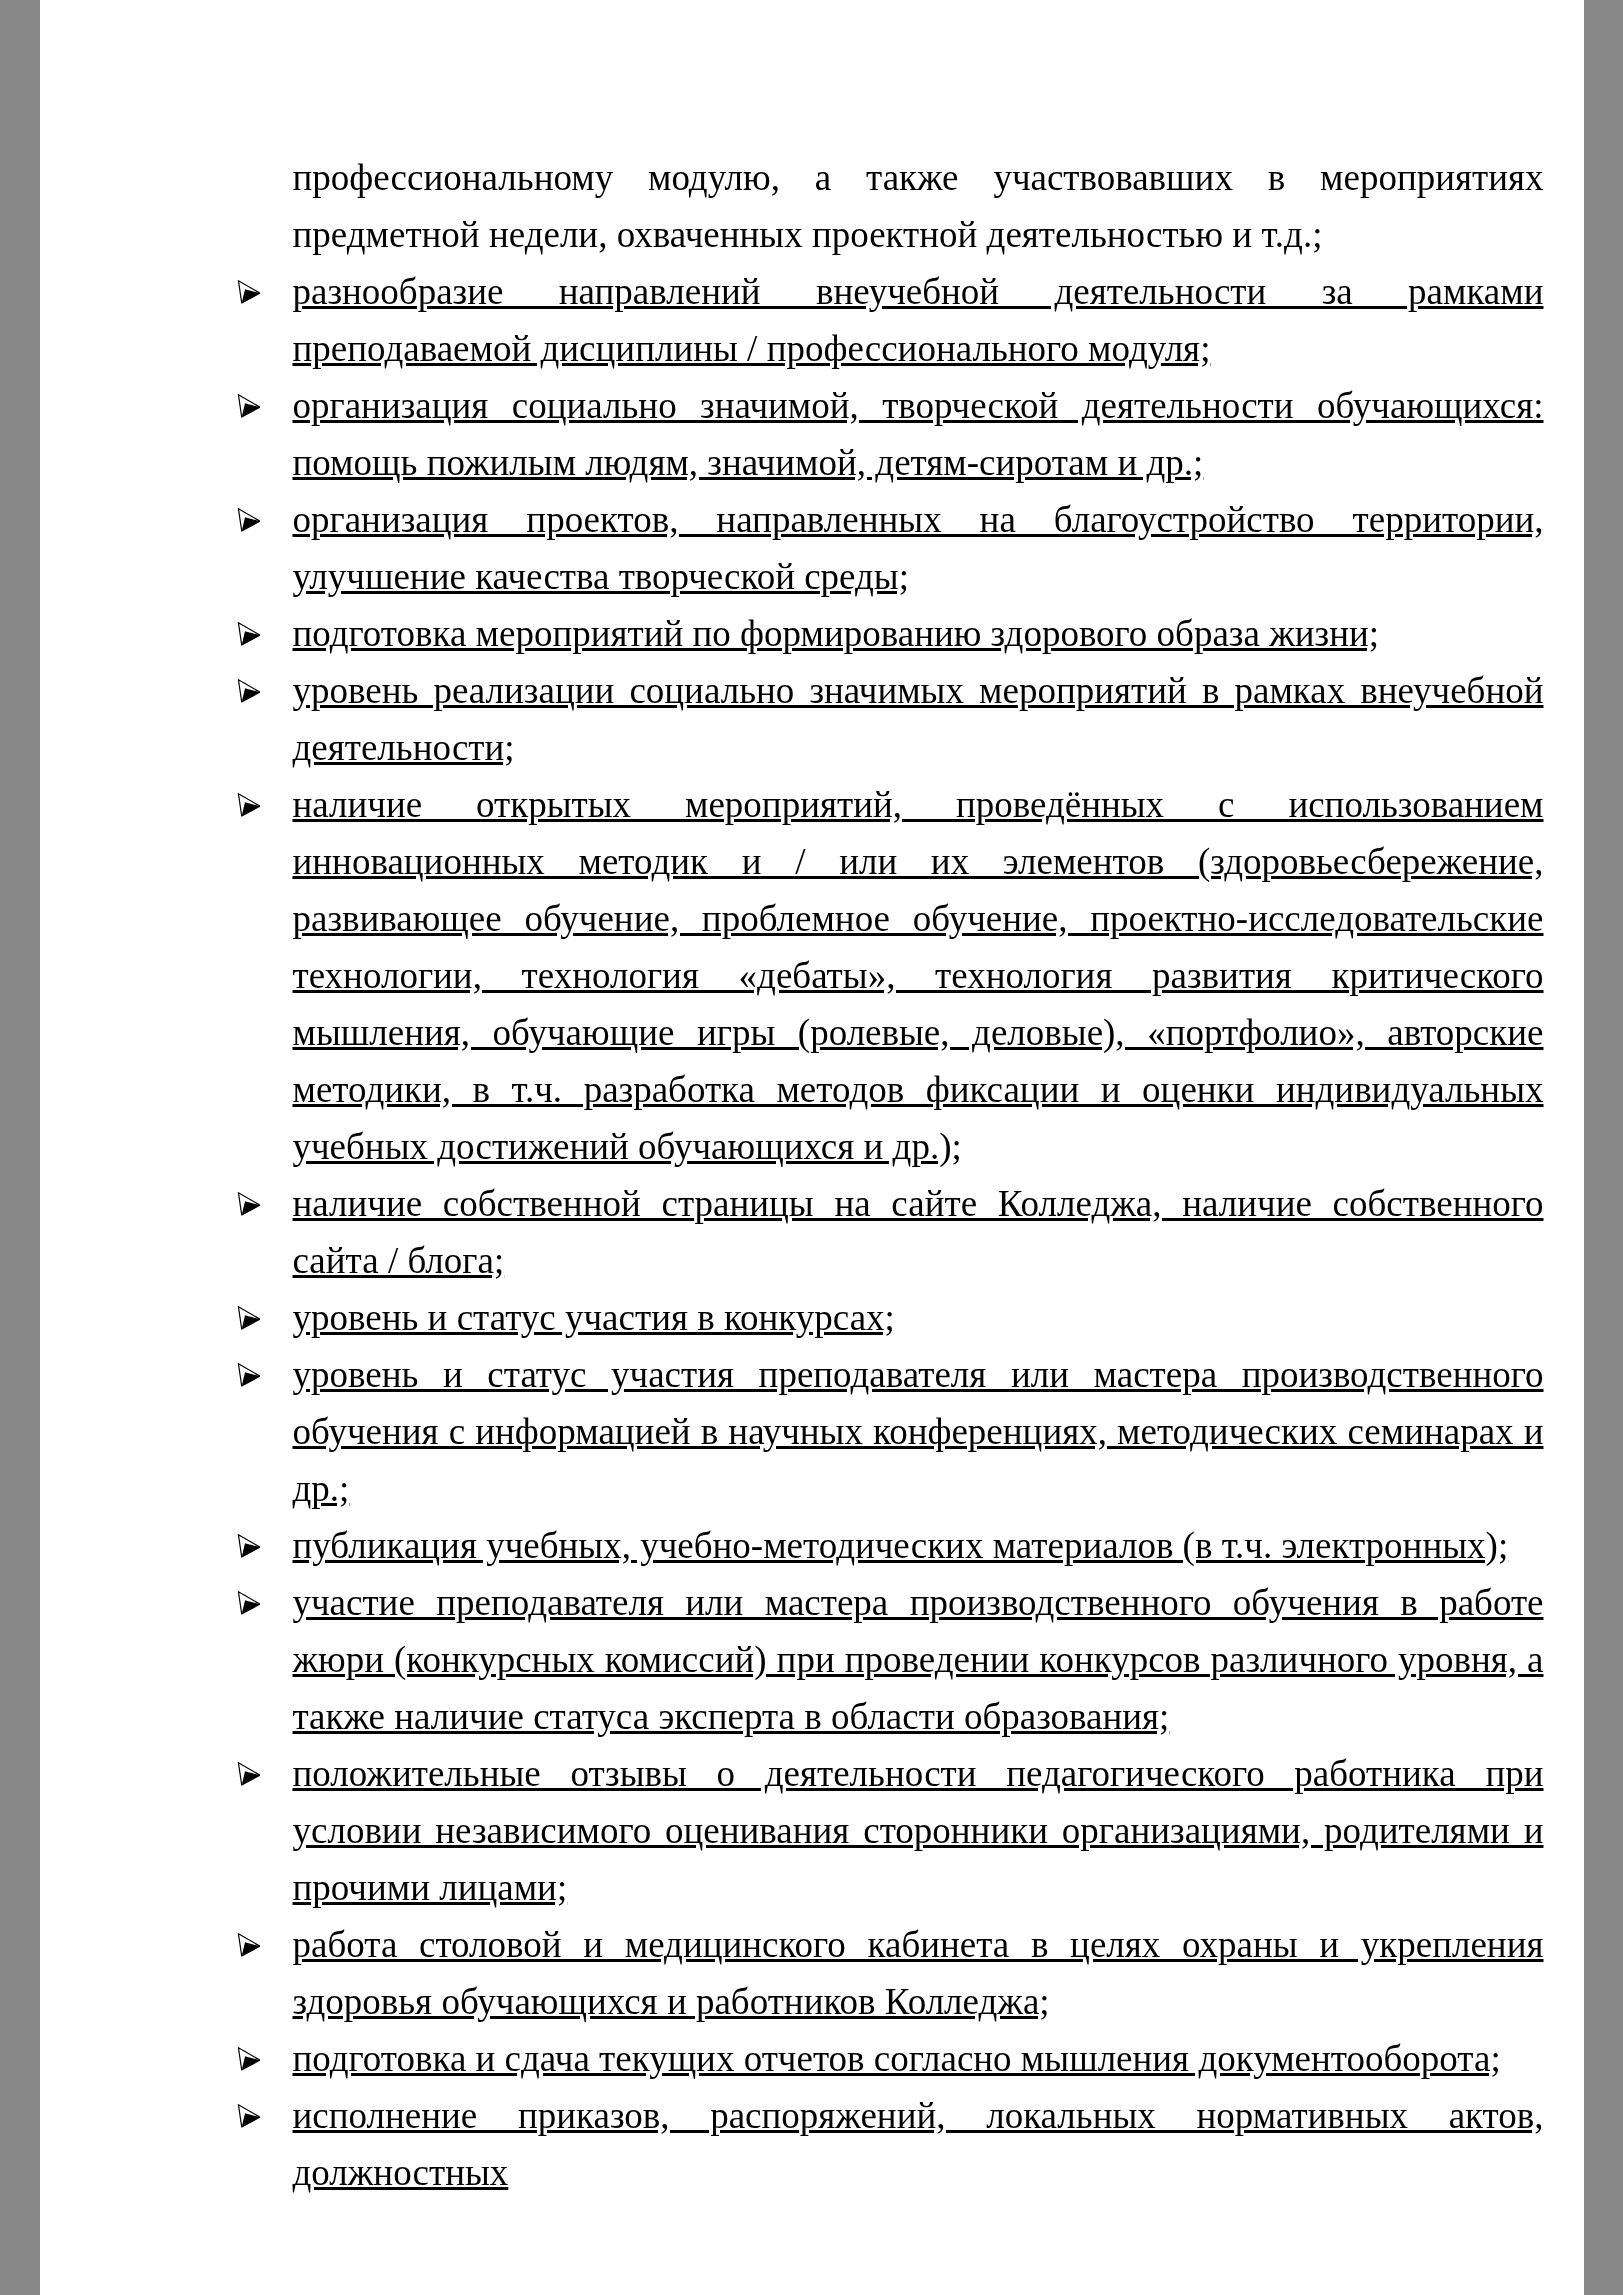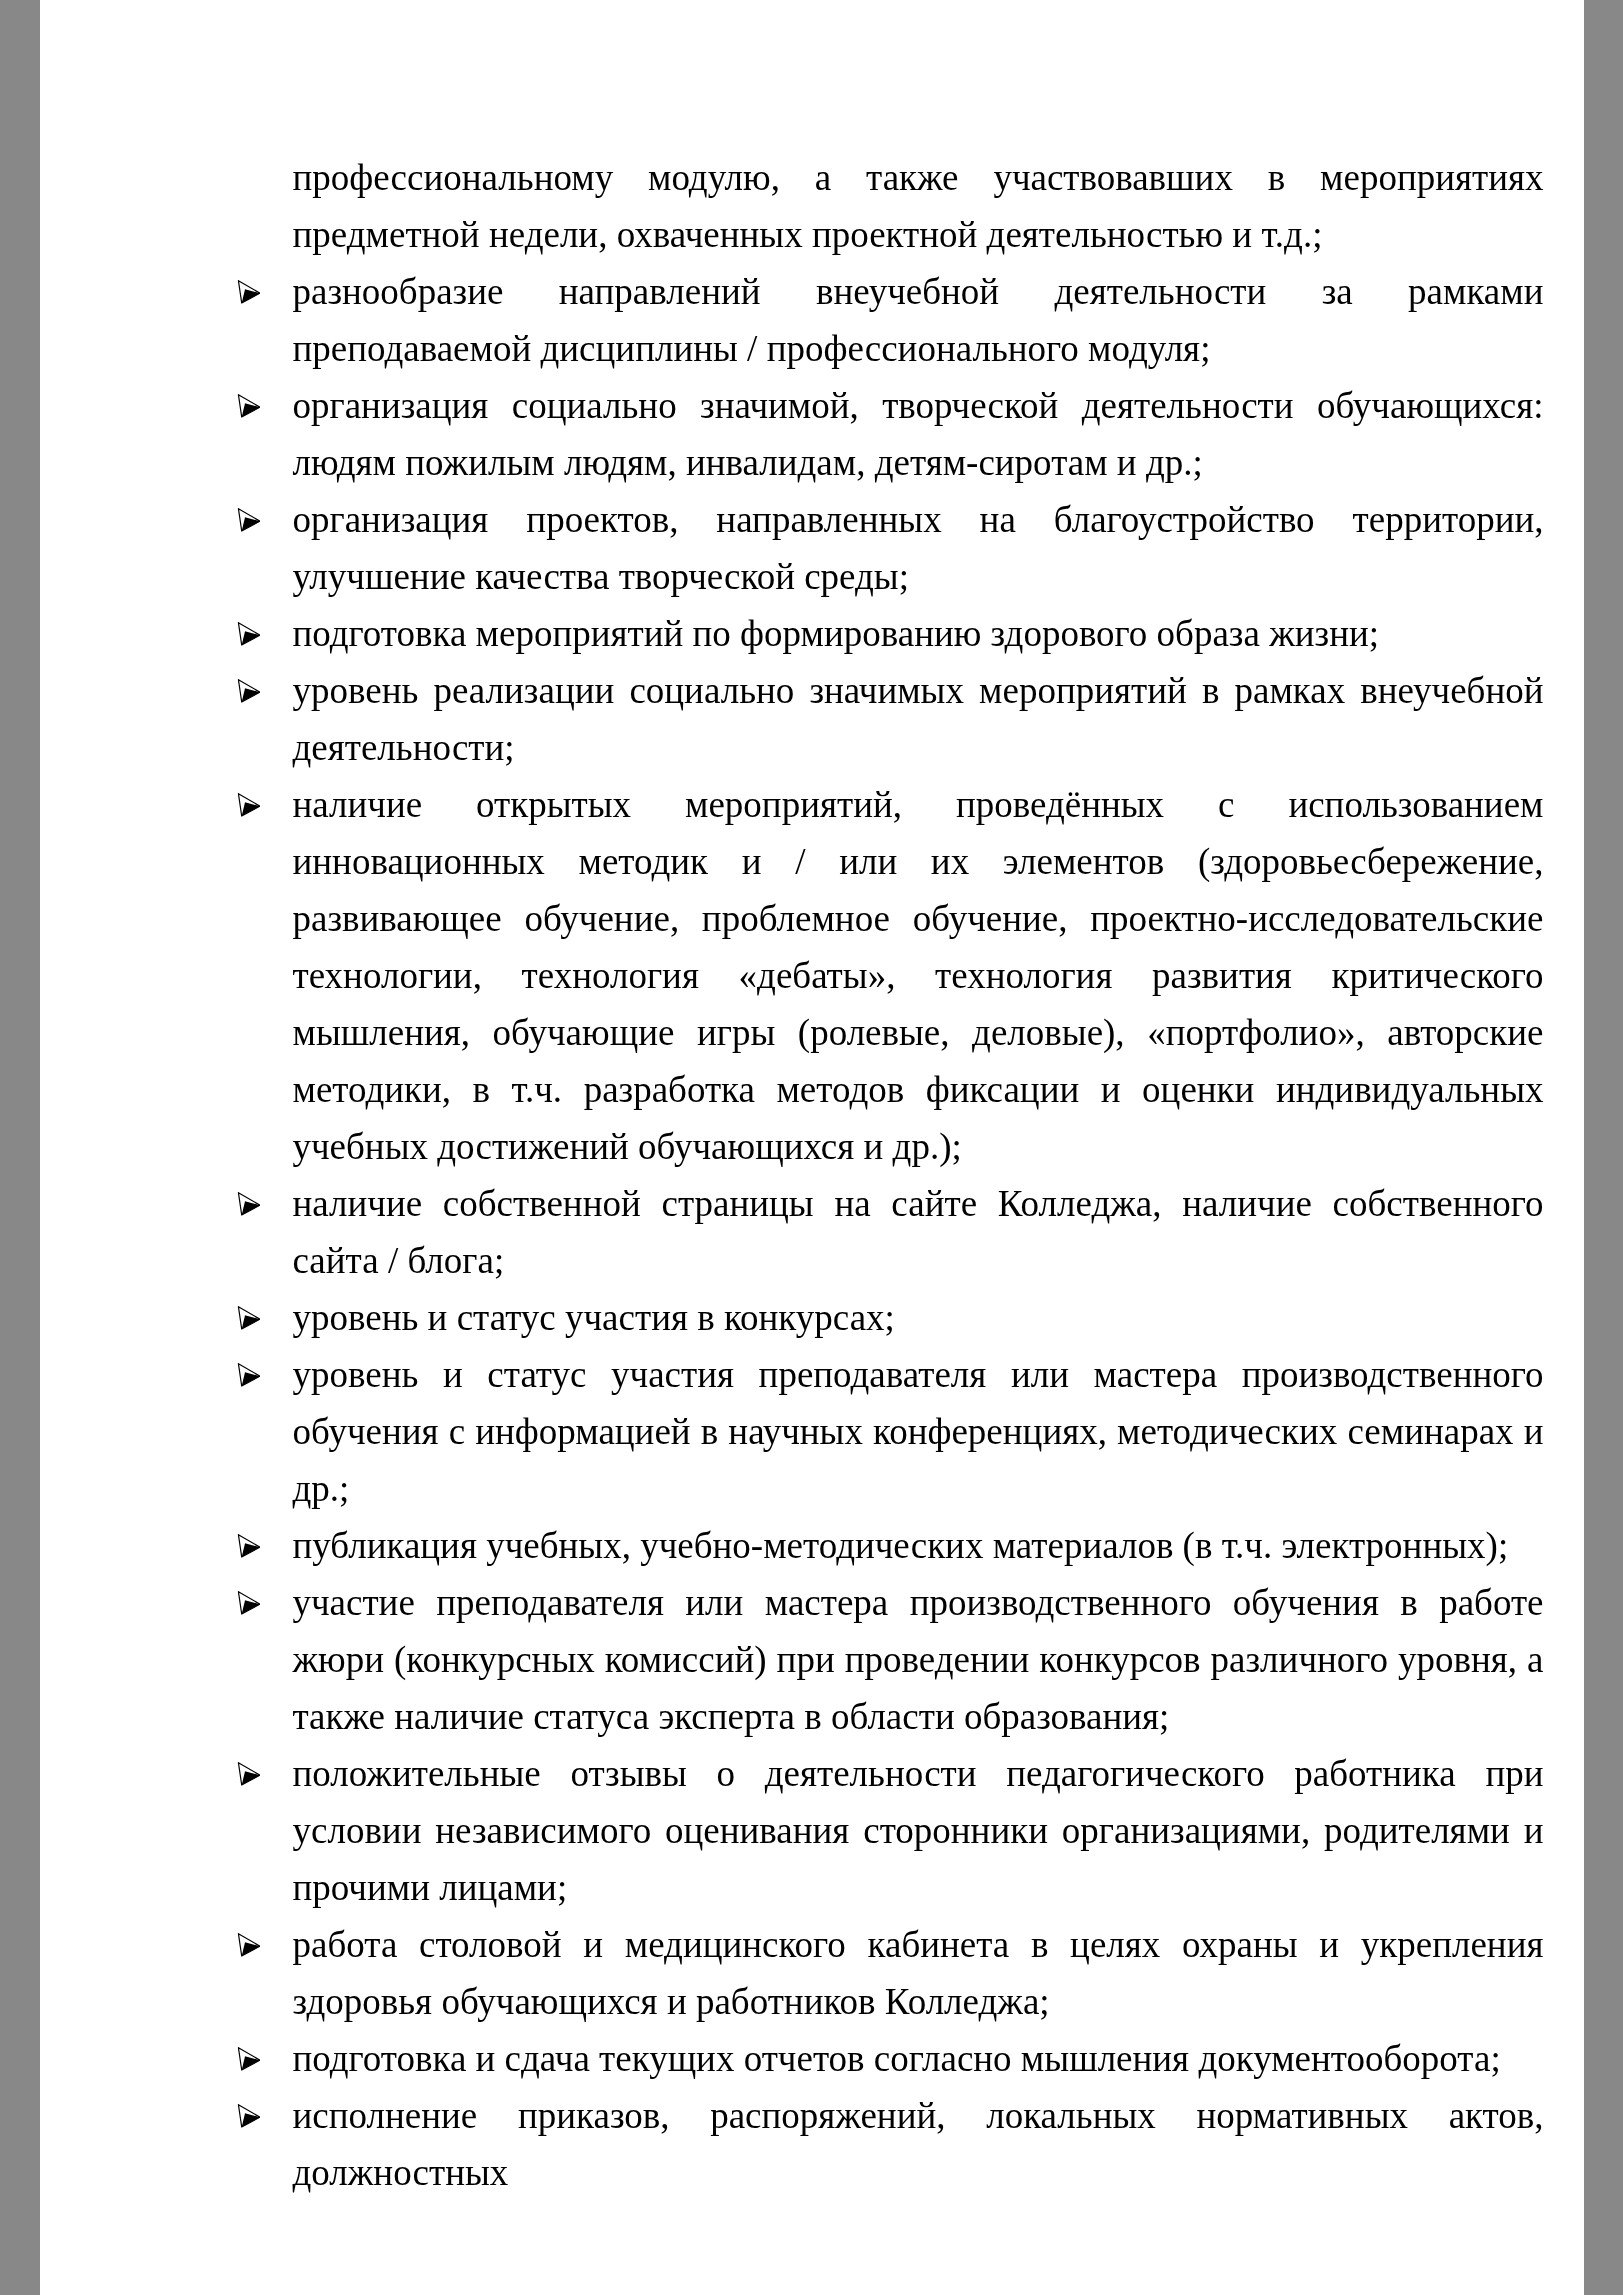--- a/index.html
+++ b/index.html
@@ -41,20 +41,21 @@
     width: 23.6px;
     height: 30px;
   }
   .marker svg {
     display: block;
     width: 23.6px;
     height: 30px;
   }
   .itext {
     display: inline;
+    text-decoration: underline;
   }
 </style>
 </head>
 <body>
 
 <div class="page">
   <div class="textblock">
 
     <p class="para">профессиональному модулю, а также участвовавших в мероприятиях предметной недели, охваченных проектной деятельностью и т.д.;</p>
 
@@ -70,21 +71,21 @@
         <span class="itext">разнообразие направлений внеучебной деятельности за рамками преподаваемой дисциплины / профессионального модуля;</span>
       </div>
 
       <div class="item">
         <span class="marker">
           <svg viewBox="0 0 100 100" xmlns="http://www.w3.org/2000/svg" aria-hidden="true">
             <polygon points="6,2 97,55 20,97" fill="#ffffff" stroke="#000000" stroke-width="5" stroke-linejoin="round"></polygon>
             <polygon points="34,38 97,55 20,97" fill="#000000"></polygon>
           </svg>
         </span>
-        <span class="itext">организация социально значимой, творческой деятельности обучающихся: людям пожилым людям, инвалидам, детям-сиротам и др.;</span>
+        <span class="itext">организация социально значимой, творческой деятельности обучающихся: помощь пожилым людям, значимой, детям-сиротам и др.;</span>
       </div>
 
       <div class="item">
         <span class="marker">
           <svg viewBox="0 0 100 100" xmlns="http://www.w3.org/2000/svg" aria-hidden="true">
             <polygon points="6,2 97,55 20,97" fill="#ffffff" stroke="#000000" stroke-width="5" stroke-linejoin="round"></polygon>
             <polygon points="34,38 97,55 20,97" fill="#000000"></polygon>
           </svg>
         </span>
         <span class="itext">организация проектов, направленных на благоустройство территории, улучшение качества творческой среды;</span>

